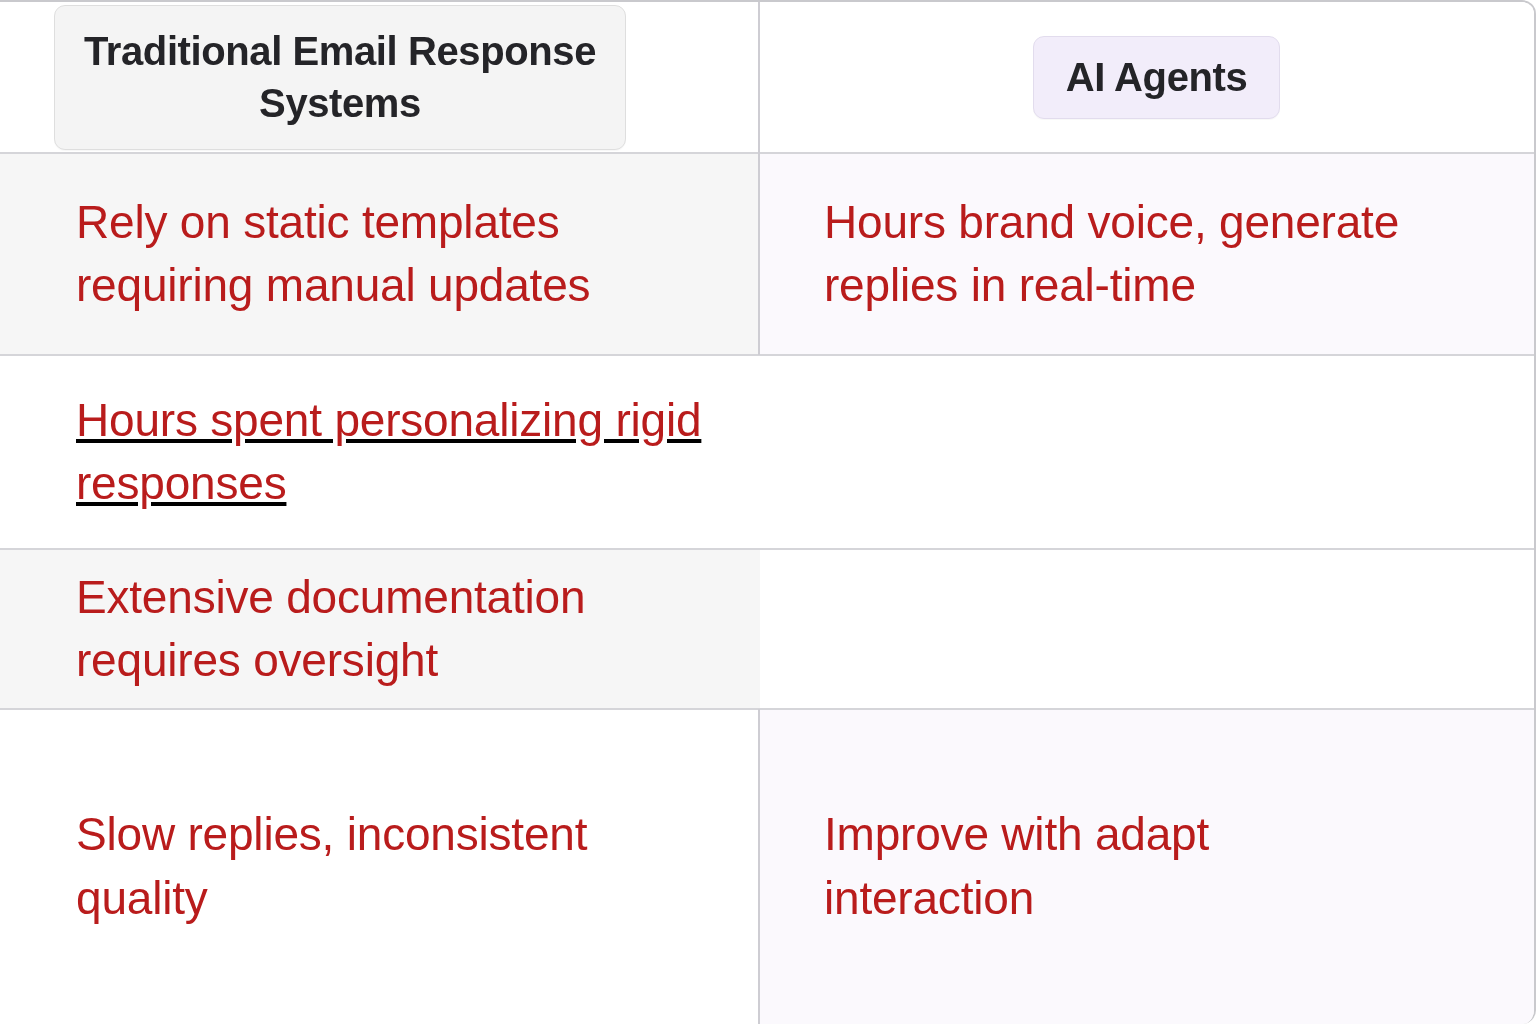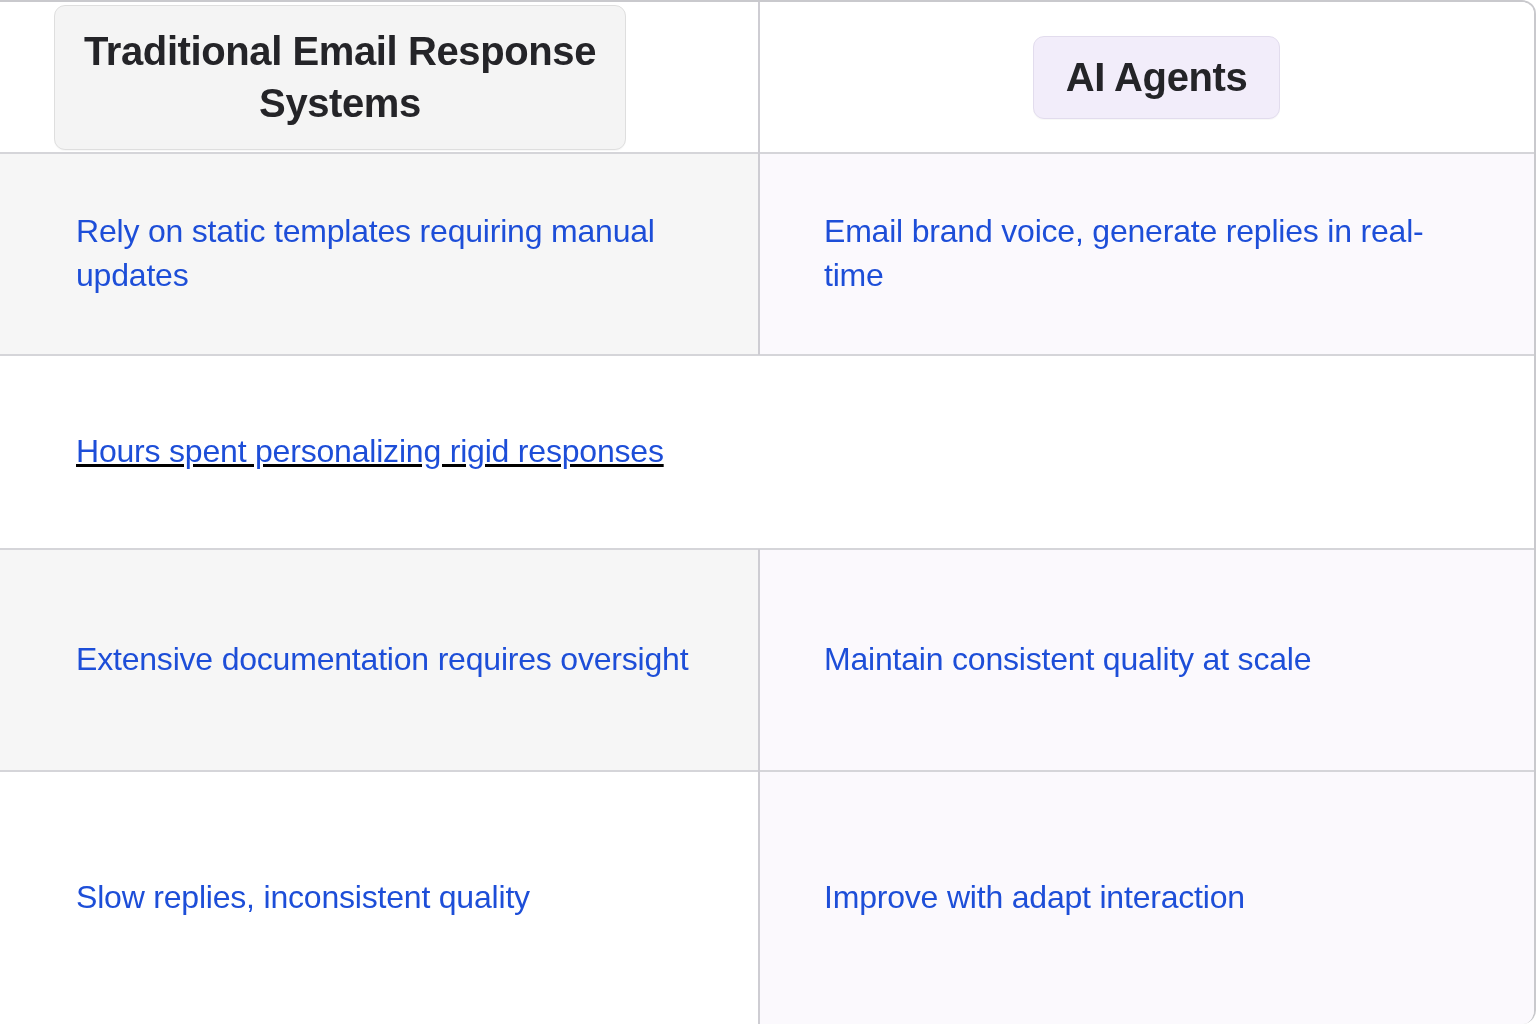--- a/index.html
+++ b/index.html
@@ -35,21 +35,21 @@
   .table-row {
     display: flex;
     width: 100%;
     flex: 0 0 auto;
     position: relative;
   }
 
   .table-row.row-header   { height: 151px; }
   .table-row.row-1        { height: 202px; }
   .table-row.row-2        { height: 194px; text-decoration: underline; }
-  .table-row.row-3        { height: 222px; }
+  .table-row.row-3        { height: 160px; }
   .table-row.row-4        { flex: 1 1 auto; border-radius: 28px; }
 
   
   .table-row + .table-row::before {
     content: "";
     position: absolute;
     left: 0; right: 0; top: -1px;
     height: 2px;
     background: #d5d5d9;
     z-index: 3;
@@ -122,23 +122,23 @@
     border: 1.5px solid #e2dced;
     font-size: 40px;
     letter-spacing: -0.4px;
     padding: 15px 32px;
     box-shadow: 0 1px 1px rgba(0,0,0,0.03);
     margin-left: 1px;
   }
 
   
   .cell-text {
-    font-size: 32px;
+    font-size: 46px;
     line-height: 1.37;
-    color: #1d4ed8;
+    color: #b91c1c;
     letter-spacing: -0.2px;
     font-weight: 400;
     max-width: 640px;
   }
   .cell-right .cell-text { max-width: 600px; }
 </style>
 </head>
 <body>
 
 <div class="comparison-table">
@@ -150,36 +150,33 @@
     <div class="cell cell-right">
       <span class="badge badge-ai">AI Agents</span>
     </div>
   </div>
 
   <div class="table-row row-1 stripe">
     <div class="cell cell-left">
       <div class="cell-text">Rely on static templates requiring manual updates</div>
     </div>
     <div class="cell cell-right">
-      <div class="cell-text">Email brand voice, generate replies in real-time</div>
+      <div class="cell-text">Hours brand voice, generate replies in real-time</div>
     </div>
   </div>
 
   <div class="table-row row-2">
     <div class="cell cell-left">
       <div class="cell-text">Hours spent personalizing rigid responses</div>
     </div>
   </div>
 
   <div class="table-row row-3 stripe">
     <div class="cell cell-left">
       <div class="cell-text">Extensive documentation requires oversight</div>
-    </div>
-    <div class="cell cell-right">
-      <div class="cell-text">Maintain consistent quality at scale</div>
     </div>
   </div>
 
   <div class="table-row row-4">
     <div class="cell cell-left">
       <div class="cell-text">Slow replies, inconsistent quality</div>
     </div>
     <div class="cell cell-right">
       <div class="cell-text">Improve with adapt interaction</div>
     </div>

